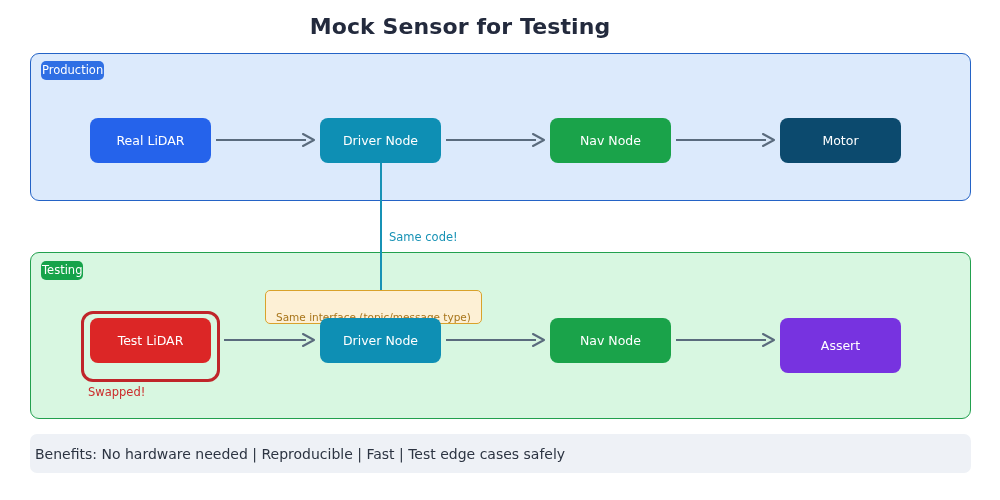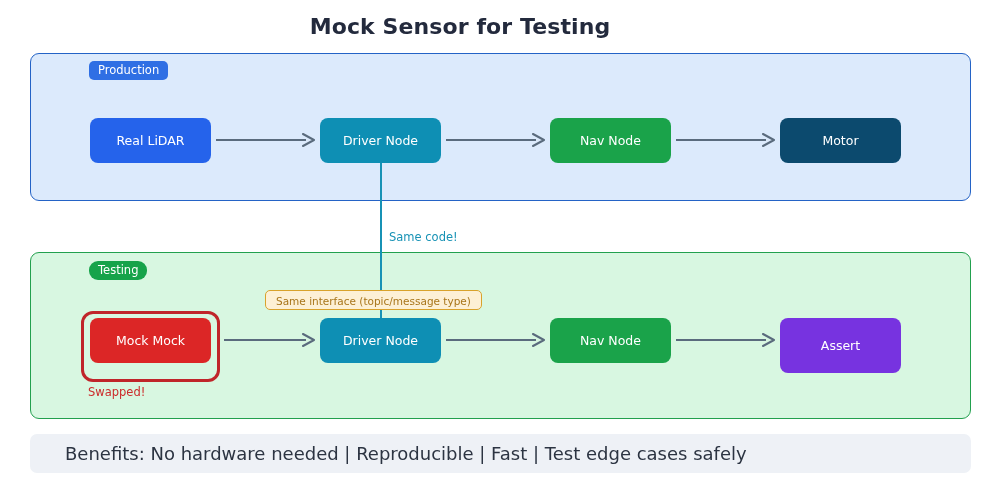--- a/index.html
+++ b/index.html
@@ -56,37 +56,35 @@
     width: 941px;
     height: 167px;
     background: #d8f7e1;
     border: 1.4px solid #22a04e;
   }
 
   .panel-badge {
     position: absolute;
     height: 19px;
     line-height: 19px;
-    padding: 0 9px;
+    padding: 0 1px;
     border-radius: 5px;
     font-size: 11.5px;
     color: #ffffff;
     white-space: nowrap;
-    margin-left: 48px;
   }
   .badge-production {
     left: 41px;
     top: 61px;
     background: #2f6fe4;
   }
   .badge-testing {
     left: 41px;
     top: 261px;
     background: #16a34a;
-    border-radius: 9px;
   }
 
   
   .node {
     position: absolute;
     box-sizing: border-box;
     border-radius: 8px;
     color: #ffffff;
     font-size: 12.5px;
     display: flex;
@@ -121,21 +119,21 @@
   }
 
   
   .interface-pill {
     position: absolute;
     left: 265px;
     top: 290px;
     height: 20px;
     line-height: 20px;
     box-sizing: border-box;
-    padding: 0 10px;
+    padding: 16px 10px;
     border-radius: 5px;
     background: #fdf0d5;
     border: 1.2px solid #d9a22b;
     color: #a8751a;
     font-size: 10.5px;
     white-space: nowrap;
   }
 
   
   .swap-outline {
@@ -164,22 +162,22 @@
     top: 434px;
     width: 941px;
     height: 39px;
     box-sizing: border-box;
     background: #eef1f6;
     border-radius: 7px;
     display: flex;
     align-items: center;
   }
   .footer-text {
-    padding-left: 35px;
-    font-size: 18px;
+    padding-left: 5px;
+    font-size: 14px;
     color: #2c3442;
     white-space: nowrap;
   }
 </style>
 </head>
 <body>
 
 <div class="canvas">
 
   <div class="page-title">Mock Sensor for Testing</div>
@@ -223,21 +221,21 @@
           <polyline points="87,1 98,7 87,13" fill="none" stroke="#5a6b7d" stroke-width="2" stroke-linecap="round" stroke-linejoin="round"></polyline>
         </svg>
       </div>
       <div class="arrow" style="left: 676px; top: 133px; width: 99px;">
         <svg width="99" height="14" viewBox="0 0 99 14">
           <line x1="0" y1="7" x2="90" y2="7" stroke="#5a6b7d" stroke-width="2"></line>
           <polyline points="87,1 98,7 87,13" fill="none" stroke="#5a6b7d" stroke-width="2" stroke-linecap="round" stroke-linejoin="round"></polyline>
         </svg>
       </div>
       <div class="node" style="left: 90px; top: 318px; width: 121px; height: 45px; background: rgb(220, 38, 38);">
-        <span>Mock Mock</span>
+        <span>Test LiDAR</span>
       </div>
       <div class="node" style="left: 320px; top: 318px; width: 121px; height: 45px; background: rgb(14, 143, 180);">
         <span>Driver Node</span>
       </div>
       <div class="node" style="left: 550px; top: 318px; width: 121px; height: 45px; background: rgb(26, 163, 74);">
         <span>Nav Node</span>
       </div>
       <div class="node" style="left: 780px; top: 318px; width: 121px; height: 55px; background: rgb(119, 51, 224);">
         <span>Assert</span>
       </div>

